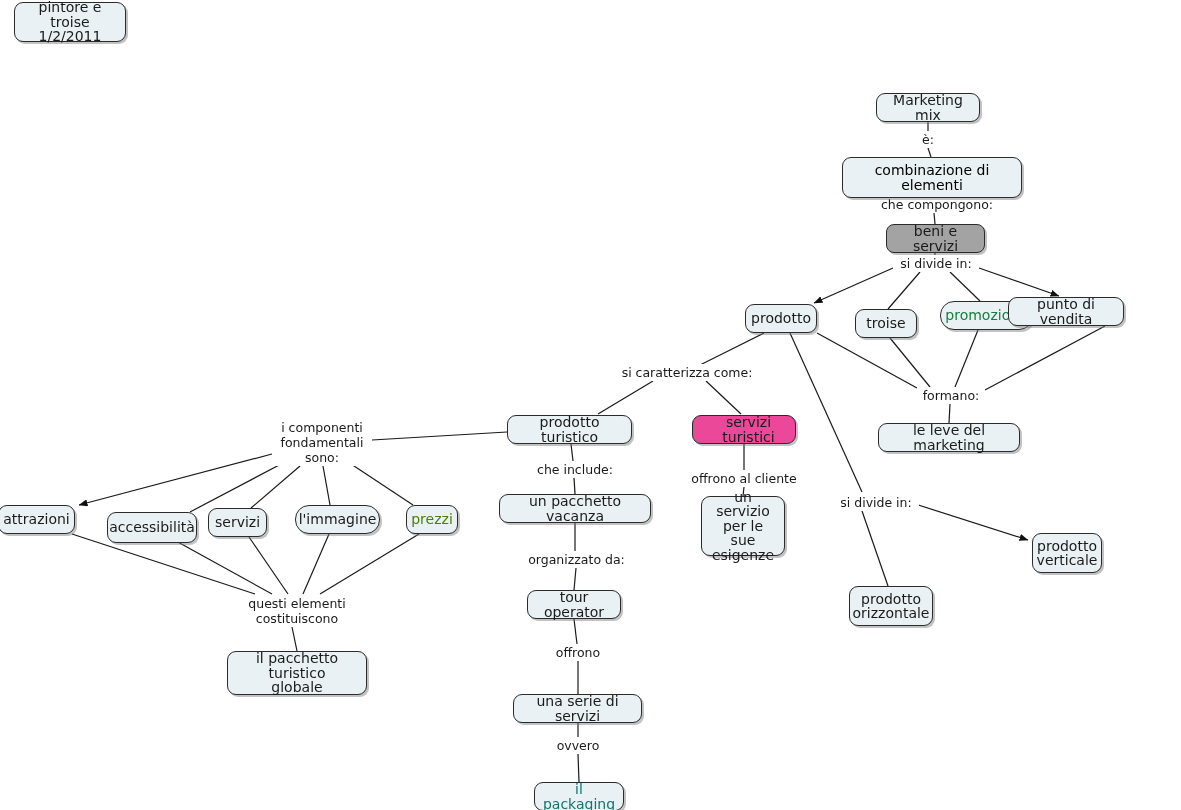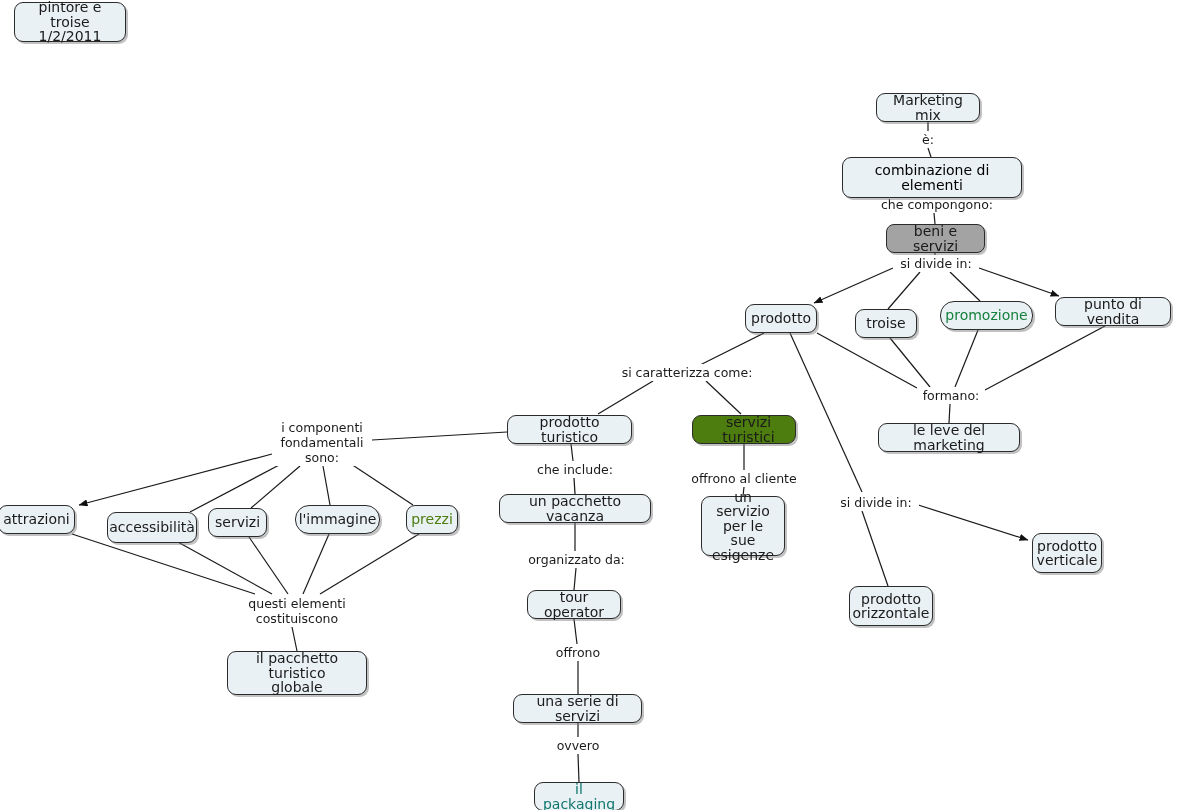--- a/index.html
+++ b/index.html
@@ -114,24 +114,24 @@
   </svg>
   <div id="node-layer">
       <div class="node" style="left: 14px; top: 2px; width: 112px; height: 40px; background: rgb(234, 241, 244); border-color: rgb(43, 43, 43); color: rgb(26, 26, 26);">pintore e
 troise 1/2/2011</div>
       <div class="node" style="left: 876px; top: 93px; width: 104px; height: 29px; background: rgb(234, 241, 244); border-color: rgb(43, 43, 43); color: rgb(26, 26, 26);">Marketing mix</div>
       <div class="node" style="left: 842px; top: 157px; width: 180px; height: 41px; background: rgb(234, 241, 244); border-color: rgb(43, 43, 43); color: #000000;">combinazione di elementi</div>
       <div class="node" style="left: 886px; top: 224px; width: 99px; height: 29px; background: #a3a3a3; border-color: rgb(43, 43, 43); color: rgb(26, 26, 26); border-radius: 8px;">beni e servizi</div>
       <div class="node" style="left: 745px; top: 304px; width: 72px; height: 29px; background: rgb(234, 241, 244); border-color: rgb(43, 43, 43); color: rgb(26, 26, 26);">prodotto</div>
       <div class="node" style="left: 855px; top: 309px; width: 62px; height: 29px; background: rgb(234, 241, 244); border-color: rgb(43, 43, 43); color: rgb(26, 26, 26);">troise</div>
       <div class="node" style="left: 940px; top: 301px; width: 93px; height: 29px; background: rgb(234, 241, 244); border-color: rgb(43, 43, 43); color: #15803d; border-radius: 14px;">promozione</div>
-      <div class="node" style="left: 1008px; top: 297px; width: 116px; height: 29px; background: rgb(234, 241, 244); border-color: rgb(43, 43, 43); color: rgb(26, 26, 26); margin-left: 47px;">punto di vendita</div>
+      <div class="node" style="left: 1008px; top: 297px; width: 116px; height: 29px; background: rgb(234, 241, 244); border-color: rgb(43, 43, 43); color: rgb(26, 26, 26);">punto di vendita</div>
       <div class="node" style="left: 878px; top: 423px; width: 142px; height: 29px; background: rgb(234, 241, 244); border-color: rgb(43, 43, 43); color: rgb(26, 26, 26);">le leve del marketing</div>
       <div class="node" style="left: 507px; top: 415px; width: 125px; height: 29px; background: rgb(234, 241, 244); border-color: rgb(43, 43, 43); color: rgb(26, 26, 26);">prodotto turistico</div>
-      <div class="node" style="left: 692px; top: 415px; width: 104px; height: 29px; background: #4d7c0f; border-color: rgb(43, 43, 43); color: rgb(26, 26, 26); padding-left: 16px;">servizi turistici</div>
+      <div class="node" style="left: 692px; top: 415px; width: 104px; height: 29px; background: #ec4899; border-color: rgb(43, 43, 43); color: rgb(26, 26, 26); padding-left: 16px;">servizi turistici</div>
       <div class="node" style="left: 701px; top: 496px; width: 84px; height: 60px; background: rgb(234, 241, 244); border-color: rgb(43, 43, 43); color: rgb(26, 26, 26);">un servizio
 per le sue
 esigenze</div>
       <div class="node" style="left: 499px; top: 494px; width: 152px; height: 29px; background: rgb(234, 241, 244); border-color: rgb(43, 43, 43); color: rgb(26, 26, 26);">un pacchetto vacanza</div>
       <div class="node" style="left: 527px; top: 590px; width: 94px; height: 29px; background: rgb(234, 241, 244); border-color: rgb(43, 43, 43); color: rgb(26, 26, 26);">tour operator</div>
       <div class="node" style="left: 513px; top: 694px; width: 129px; height: 29px; background: rgb(234, 241, 244); border-color: rgb(43, 43, 43); color: rgb(26, 26, 26);">una serie di servizi</div>
       <div class="node" style="left: 534px; top: 782px; width: 90px; height: 29px; background: rgb(234, 241, 244); border-color: rgb(43, 43, 43); color: #0f766e;">il packaging</div>
       <div class="node" style="left: 849px; top: 586px; width: 84px; height: 40px; background: rgb(234, 241, 244); border-color: rgb(43, 43, 43); color: rgb(26, 26, 26);">prodotto
 orizzontale</div>
       <div class="node" style="left: 1032px; top: 533px; width: 70px; height: 40px; background: rgb(234, 241, 244); border-color: rgb(43, 43, 43); color: rgb(26, 26, 26);">prodotto

